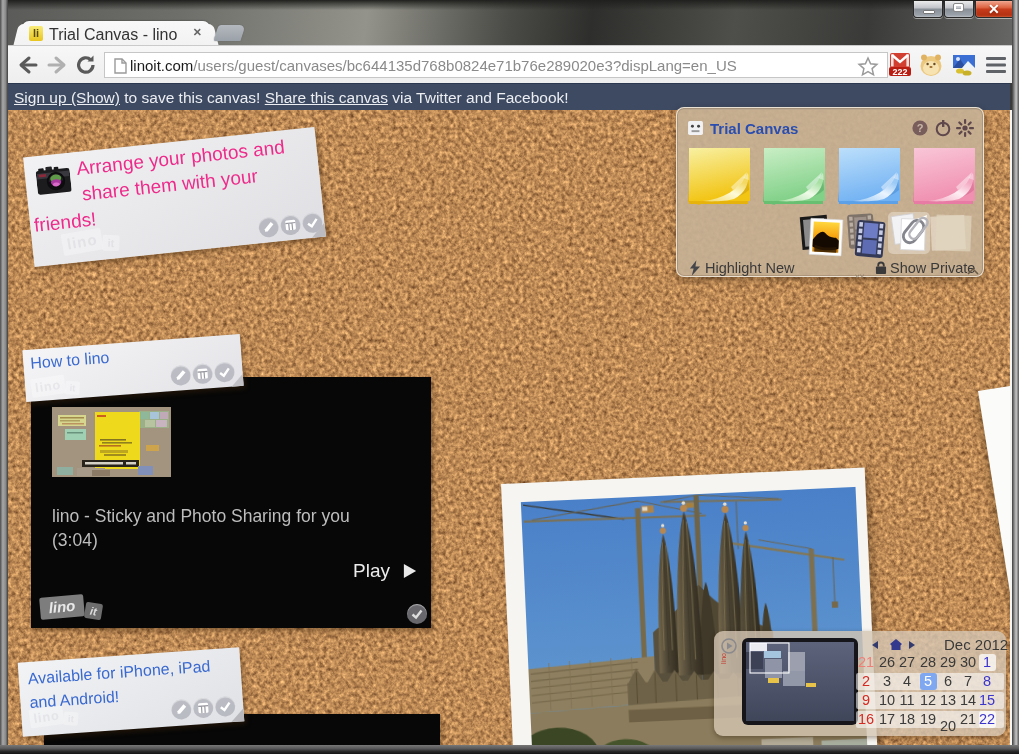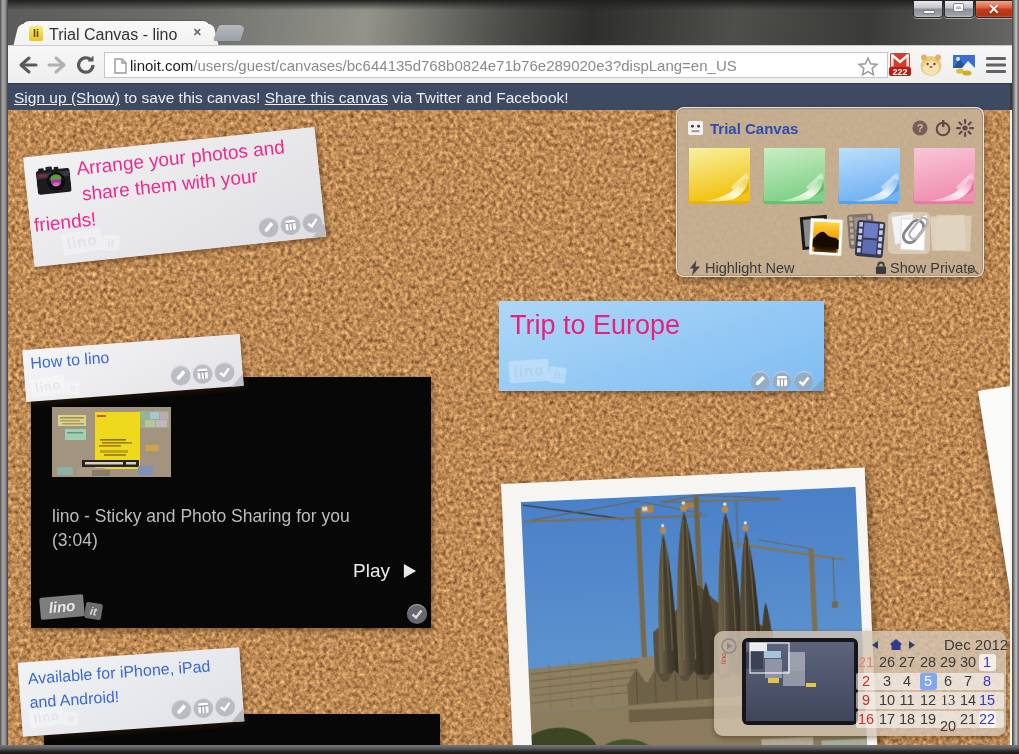--- a/index.html
+++ b/index.html
@@ -341,46 +341,20 @@
           </div>
         <div class="nbtn">
             <svg width="20" height="20" viewBox="0 0 20 20">
               <path d="M5.5 10.5 L9 13.5 L14.5 6.5" stroke="#fff" stroke-width="2.4" fill="none"></path>
             </svg>
           </div>
       </div>
       <div class="fold" style="border-width:0 0 14px 14px;border-color:transparent transparent #bcbcc0 transparent"></div>
     </div>
 
-    <div class="note" id="tripnote">
-      <div class="l">Trip to Europe</div>
-      <div class="wm" style="left:10px;top:56px">
-          <div class="b1">lino</div>
-          <div class="b2">it</div>
-        </div>
-      <div class="btnrow" style="right:10px;top:70px">
-        <div class="nbtn">
-            <svg width="20" height="20" viewBox="0 0 20 20">
-              <path d="M6 14 L6 11.5 L12.5 5 L15 7.5 L8.5 14 Z" fill="#fff"></path>
-            </svg>
-          </div>
-        <div class="nbtn">
-            <svg width="20" height="20" viewBox="0 0 20 20">
-              <rect x="5" y="5" width="10" height="10" rx="1.5" fill="#fff"></rect>
-              <path d="M5 8 h10 M8.3 8 v7 M11.6 8 v7" stroke="#9a9aa2" stroke-width="1.2"></path>
-            </svg>
-          </div>
-        <div class="nbtn">
-            <svg width="20" height="20" viewBox="0 0 20 20">
-              <path d="M5.5 10.5 L9 13.5 L14.5 6.5" stroke="#fff" stroke-width="2.4" fill="none"></path>
-            </svg>
-          </div>
-      </div>
-      <div class="fold" style="border-width:0 0 13px 13px;border-color:transparent transparent #7fa8cc transparent"></div>
-    </div>
 
     <div id="photo">
       <svg width="335" height="322" style="position:absolute;left:19px;top:19px;filter:blur(0.45px)" viewBox="0 0 324 312" preserveAspectRatio="none">
         <defs>
           <linearGradient id="sky" x1="0" y1="0" x2="0" y2="1">
             <stop offset="0" stop-color="#4a80c8"></stop>
               <stop offset=".7" stop-color="#639ad0"></stop>
               <stop offset="1" stop-color="#79a8d4"></stop>
           </linearGradient>
           <linearGradient id="spire" x1="0" y1="0" x2="1" y2="0">
@@ -540,21 +514,21 @@
             <div class="d" style="left:163px;top:42px;height:17px;line-height:17px;">3</div>
             <div class="d" style="left:183px;top:42px;height:17px;line-height:17px;">4</div>
             <div class="d" style="left:204px;top:42px;height:17px;line-height:17px;"><span class="today" style="display:inline-block">5</span></div>
             <div class="d" style="left:224px;top:42px;height:17px;line-height:17px;">6</div>
             <div class="d" style="left:244px;top:42px;height:17px;line-height:17px;">7</div>
             <div class="d sat" style="left:263px;top:42px;height:17px;line-height:17px;">8</div>
             <div class="d sun" style="left:142px;top:61px;height:17px;line-height:17px;">9</div>
             <div class="d" style="left:163px;top:61px;height:17px;line-height:17px;text-align:center;">10</div>
             <div class="d" style="left:183px;top:61px;height:17px;line-height:17px;">11</div>
             <div class="d" style="left:204px;top:61px;height:17px;line-height:17px;">12</div>
-            <div class="d" style="left:224px;top:61px;height:17px;line-height:17px;font-family:Liberation Serif, serif;">13</div>
+            <div class="d" style="left:224px;top:61px;height:17px;line-height:17px;">13</div>
             <div class="d" style="left:244px;top:61px;height:17px;line-height:17px;">14</div>
             <div class="d sat" style="left:263px;top:61px;height:17px;line-height:17px;">15</div>
             <div class="d sun" style="left:142px;top:80px;height:17px;line-height:17px;">16</div>
             <div class="d" style="left:163px;top:80px;height:17px;line-height:17px;">17</div>
             <div class="d" style="left:183px;top:80px;height:17px;line-height:17px;">18</div>
             <div class="d" style="left:204px;top:80px;height:17px;line-height:17px;">19</div>
             <div class="d" style="left:224px;top:80px;height:17px;line-height:17px;margin-top:7px;">20</div>
             <div class="d" style="left:244px;top:80px;height:17px;line-height:17px;">21</div>
             <div class="d sat" style="left:263px;top:80px;height:17px;line-height:17px;"><span style="display:inline-block;background:rgba(255,255,255,.75);border-radius:3px;width:17px;height:17px;line-height:17px">22</span></div>
           </div>

